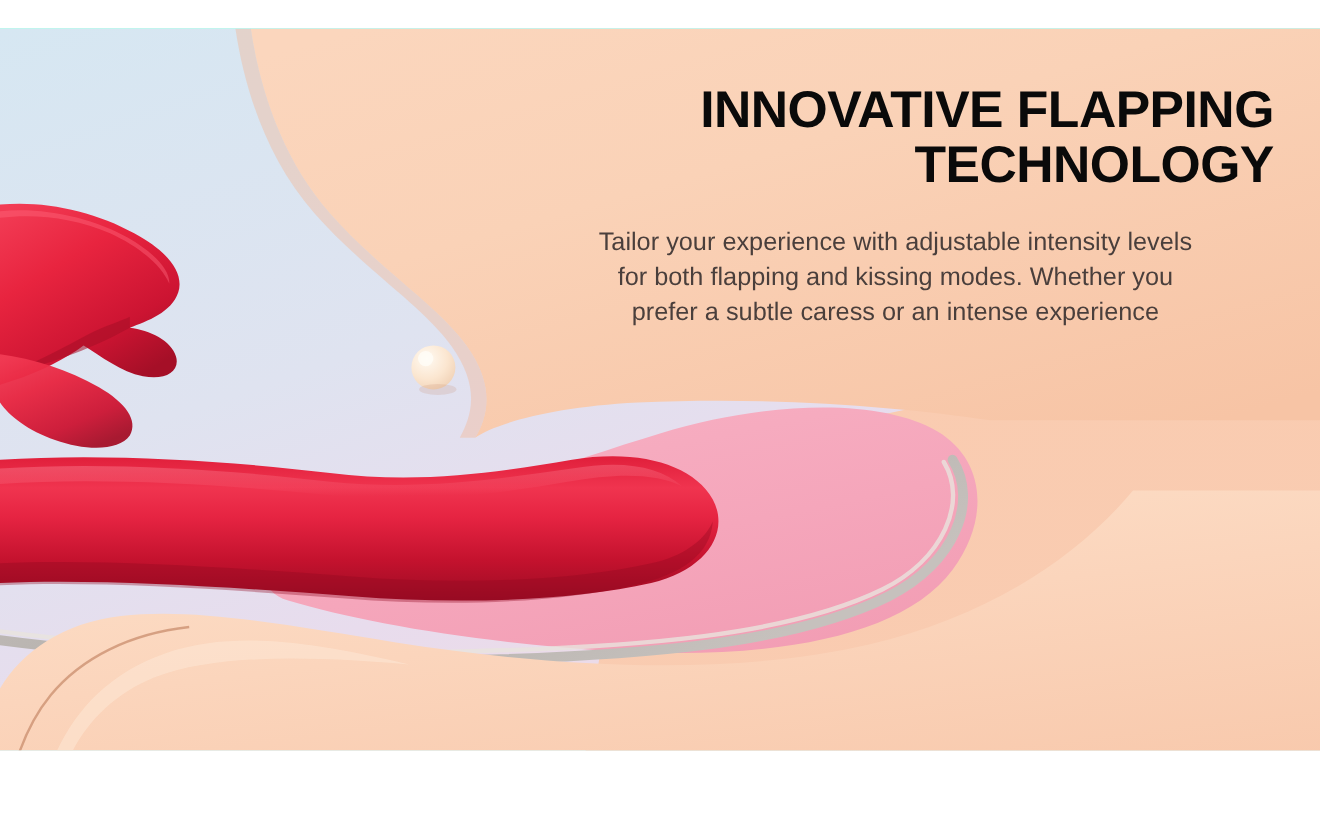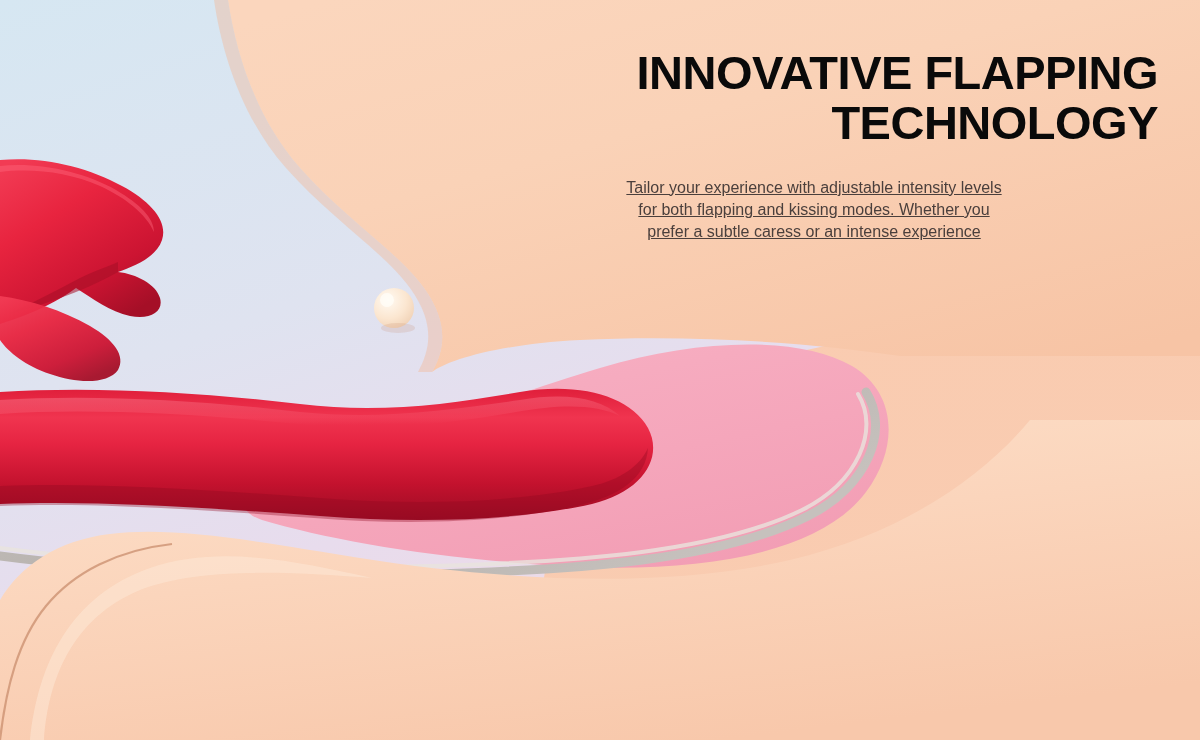--- a/index.html
+++ b/index.html
@@ -1,49 +1,49 @@
 <!DOCTYPE html>
 <html><head>
 <meta charset="utf-8">
 <style>
   * { margin:0; padding:0; box-sizing:border-box; }
   html, body {
     width:1200px; height:740px; overflow:hidden;
     font-family:"Liberation Sans", sans-serif;
   }
   #banner {
-    position:relative; width:1200px; height:740px; overflow:hidden;
+    position:relative; width:1200px; height:656px; overflow:hidden;
     background:#5eead4;
+    margin-top:26px;
   }
   #artwork { position:absolute; inset:0; width:1200px; height:740px; }
   #copy {
     position:absolute;
     left:440px; top:48px; width:740px;
     text-align:center;
     z-index:5;
   }
   #headline {
     font-size:47px;
     font-weight:bold;
     line-height:1.06;
     letter-spacing:-0.5px;
     color:#0a0a0a;
     text-align:right;
     padding-right:22px;
     white-space:pre-line;
   }
   #subcopy {
     margin-top:29px;
-    font-size:16px;
+    font-size:23px;
     line-height:1.40;
     color:#4a3f3c;
     text-align:center;
     padding:0 6px 0 14px;
     white-space:pre-line;
-    text-decoration:underline;
   }
 </style>
 </head>
 <body>
 
 <div id="banner">
 
   <svg id="artwork" viewBox="0 0 1200 740" preserveAspectRatio="none" xmlns="http://www.w3.org/2000/svg">
     <defs>
       <linearGradient id="bgGrad" x1="0" y1="0" x2="0.55" y2="1">

